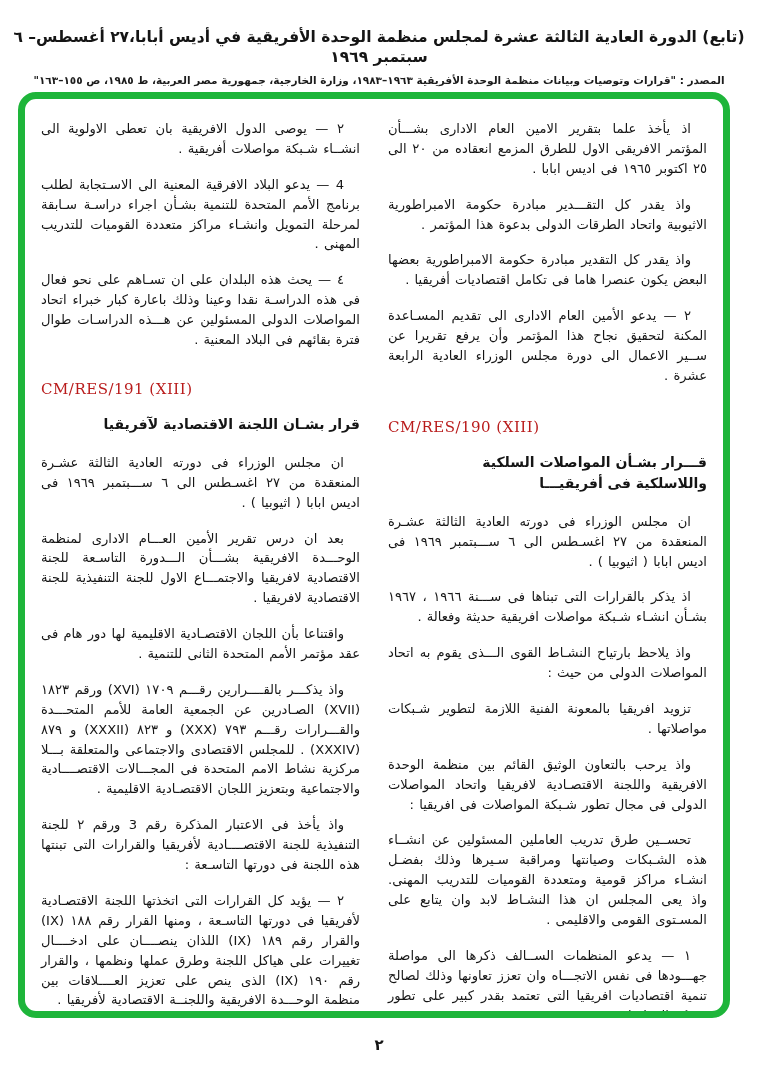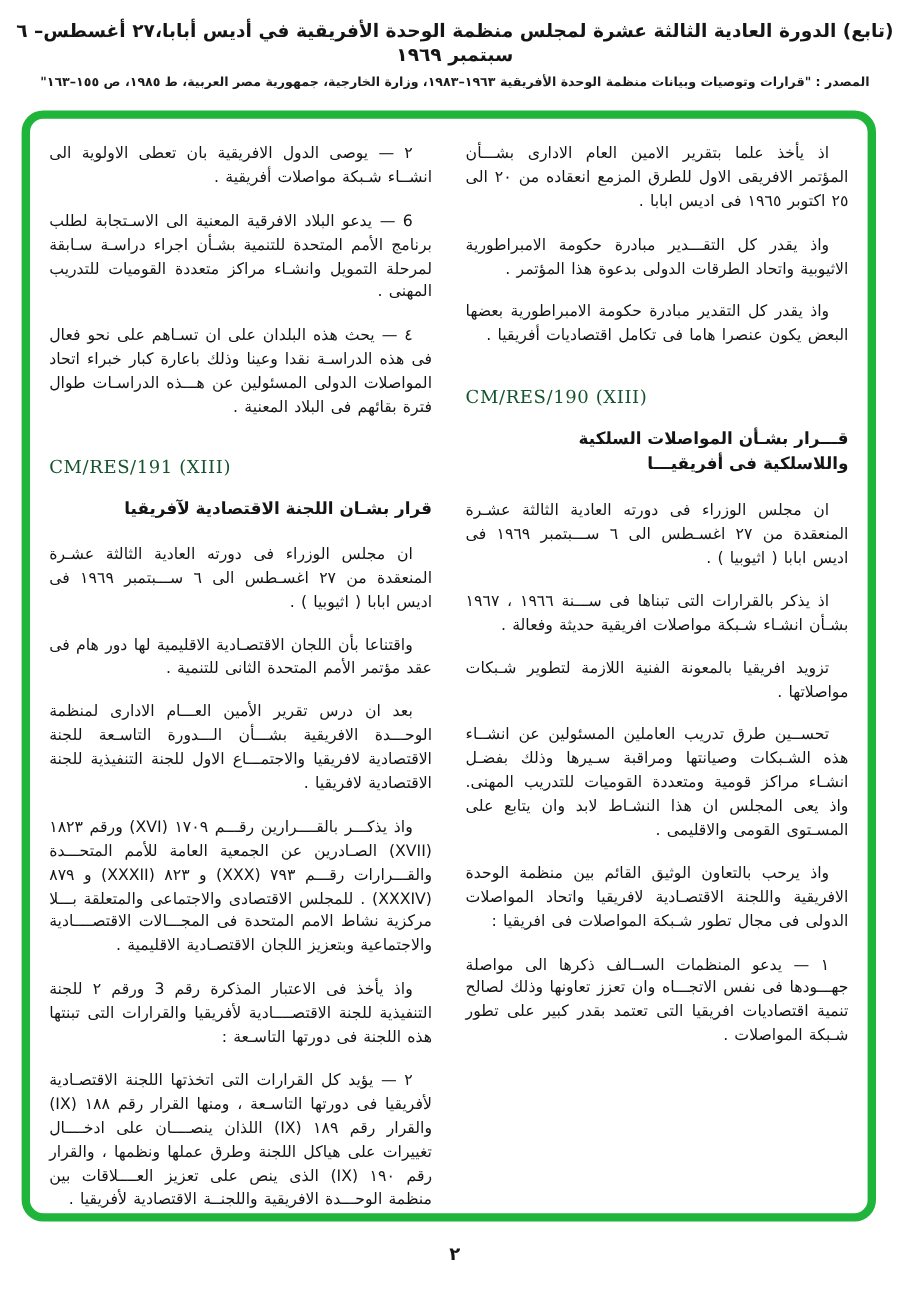--- a/index.html
+++ b/index.html
@@ -5,21 +5,21 @@
   :root{ --green:#1eb53a; --ink:#151515; }
   html,body{ margin:0; padding:0; }
   body{
     width:758px; height:1078px; position:relative; overflow:hidden;
     background:#ffffff; color:var(--ink);
     font-family:"DejaVu Sans", sans-serif;
   }
   
   .hdr{ direction:rtl; }
   .hdr-title{
-    margin-top:16px; text-align:center; font-weight:bold;
+    margin-top:27px; text-align:center; font-weight:bold;
     font-size:15.5px; letter-spacing:0; line-height:1.3;
   }
   .hdr-source{
     margin-top:7px; text-align:center; font-weight:bold;
     font-size:10.5px; color:#1c1c1c;
   }
   
   .frame{
     position:absolute; left:18px; top:92px; width:712px; height:926px;
     box-sizing:border-box; border:7px solid var(--green);
@@ -29,21 +29,21 @@
   .cols{ direction:rtl; display:flex; gap:28px; height:100%; }
   .col{ flex:1 1 0; min-width:0; }
   
   .para{
     margin:0 0 16px; font-size:13.1px; line-height:1.52;
     text-align:justify; text-indent:16px; word-spacing:1px;
   }
   .resid{
     direction:ltr; text-align:left;
     font-family:"DejaVu Serif","Liberation Serif",serif;
-    font-size:15px; letter-spacing:.5px; color:#14532d;
+    font-size:15px; letter-spacing:.5px; color:#b91c1c;
     margin:30px 0 16px 0;
   }
   .restitle{
     margin:0 0 18px; font-size:14px; font-weight:bold;
     text-align:right; line-height:1.5;
   }
   .col-right .resid{ margin-top:32px; }
   
   .pagenum{
     position:absolute; left:0; right:0; bottom:24px;
@@ -58,44 +58,46 @@
   <div class="hdr-source">المصدر : "قرارات وتوصيات وبيانات منظمة الوحدة الأفريقية ١٩٦٣–١٩٨٣، وزارة الخارجية، جمهورية مصر العربية، ط ١٩٨٥، ص ١٥٥–١٦٣"</div>
 </div>
 
 <div class="frame">
   <div class="cols">
 
     <section class="col col-right">
       <p class="para">اذ يأخذ علما بتقرير الامين العام الادارى بشـــأن المؤتمر الافريقى الاول للطرق المزمع انعقاده من ٢٠ الى ٢٥ اكتوبر ١٩٦٥ فى اديس ابابا .</p>
       <p class="para">واذ يقدر كل التقـــدير مبادرة حكومة الامبراطورية الاثيوبية واتحاد الطرقات الدولى بدعوة هذا المؤتمر .</p>
       <p class="para">واذ يقدر كل التقدير مبادرة حكومة الامبراطورية بعضها البعض يكون عنصرا هاما فى تكامل اقتصاديات أفريقيا .</p>
+      <p class="para">٢ — يدعو الأمين العام الادارى الى تقديم المسـاعدة المكنة لتحقيق نجاح هذا المؤتمر وأن يرفع تقريرا عن ســير الاعمال الى دورة مجلس الوزراء العادية الرابعة عشرة .</p>
       <div class="resid">CM/RES/190  (XIII)</div>
       <h2 class="restitle">
         <div>قـــرار بشـأن المواصلات السلكية</div>
         <div>واللاسلكية فى أفريقيـــا</div>
       </h2>
       <p class="para">ان مجلس الوزراء فى دورته العادية الثالثة عشـرة المنعقدة من ٢٧ اغسـطس الى ٦ ســـبتمبر ١٩٦٩ فى اديس ابابا ( اثيوبيا ) .</p>
       <p class="para">اذ يذكر بالقرارات التى تبناها فى ســـنة ١٩٦٦ ، ١٩٦٧ بشـأن انشـاء شـبكة مواصلات افريقية حديثة وفعالة .</p>
+      <p class="para">واذ يلاحظ بارتياح النشـاط القوى الـــذى يقوم به اتحاد المواصلات الدولى من حيث :</p>
       <p class="para">تزويد افريقيا بالمعونة الفنية اللازمة لتطوير شـبكات مواصلاتها .</p>
+      <p class="para">واذ يرحب بالتعاون الوثيق القائم بين منظمة الوحدة الافريقية واللجنة الاقتصـادية لافريقيا واتحاد المواصلات الدولى فى مجال تطور شـبكة المواصلات فى افريقيا :</p>
       <p class="para">تحســين طرق تدريب العاملين المسئولين عن انشــاء هذه الشـبكات وصيانتها ومراقبة سـيرها وذلك بفضـل انشـاء مراكز قومية ومتعددة القوميات للتدريب المهنى. واذ يعى المجلس ان هذا النشـاط لابد وان يتابع على المسـتوى القومى والاقليمى .</p>
-      <p class="para">واذ يرحب بالتعاون الوثيق القائم بين منظمة الوحدة الافريقية واللجنة الاقتصـادية لافريقيا واتحاد المواصلات الدولى فى مجال تطور شـبكة المواصلات فى افريقيا :</p>
       <p class="para">١ — يدعو المنظمات الســالف ذكرها الى مواصلة جهـــودها فى نفس الاتجـــاه وان تعزز تعاونها وذلك لصالح تنمية اقتصاديات افريقيا التى تعتمد بقدر كبير على تطور شـبكة المواصلات .</p>
     </section>
 
     <section class="col col-left">
       <p class="para">٢ — يوصى الدول الافريقية بان تعطى الاولوية الى انشــاء شـبكة مواصلات أفريقية .</p>
-      <p class="para">6 — يدعو البلاد الافرقية المعنية الى الاسـتجابة لطلب برنامج الأمم المتحدة للتنمية بشـأن اجراء دراسـة سـابقة لمرحلة التمويل وانشـاء مراكز متعددة القوميات للتدريب المهنى .</p>
+      <p class="para">4 — يدعو البلاد الافرقية المعنية الى الاسـتجابة لطلب برنامج الأمم المتحدة للتنمية بشـأن اجراء دراسـة سـابقة لمرحلة التمويل وانشـاء مراكز متعددة القوميات للتدريب المهنى .</p>
       <p class="para">٤ — يحث هذه البلدان على ان تسـاهم على نحو فعال فى هذه الدراسـة نقدا وعينا وذلك باعارة كبار خبراء اتحاد المواصلات الدولى المسئولين عن هـــذه الدراسـات طوال فترة بقائهم فى البلاد المعنية .</p>
       <div class="resid">CM/RES/191  (XIII)</div>
       <h2 class="restitle">
         <div>قرار بشـان اللجنة الاقتصادية لآفريقيا</div>
       </h2>
       <p class="para">ان مجلس الوزراء فى دورته العادية الثالثة عشـرة المنعقدة من ٢٧ اغسـطس الى ٦ ســـبتمبر ١٩٦٩ فى اديس ابابا ( اثيوبيا ) .</p>
+      <p class="para">بعد ان درس تقرير الأمين العـــام الادارى لمنظمة الوحـــدة الافريقية بشـــأن الـــدورة التاسـعة للجنة الاقتصادية لافريقيا والاجتمـــاع الاول للجنة التنفيذية للجنة الاقتصادية لافريقيا .</p>
       <p class="para">واقتناعا بأن اللجان الاقتصـادية الاقليمية لها دور هام فى عقد مؤتمر الأمم المتحدة الثانى للتنمية .</p>
-      <p class="para">بعد ان درس تقرير الأمين العـــام الادارى لمنظمة الوحـــدة الافريقية بشـــأن الـــدورة التاسـعة للجنة الاقتصادية لافريقيا والاجتمـــاع الاول للجنة التنفيذية للجنة الاقتصادية لافريقيا .</p>
       <p class="para">واذ يذكـــر بالقــــرارين رقـــم ١٧٠٩ (XVI) ورقم ١٨٢٣ (XVII) الصـادرين عن الجمعية العامة للأمم المتحـــدة والقـــرارات رقـــم ٧٩٣ (XXX) و ٨٢٣ (XXXII) و ٨٧٩ (XXXIV) . للمجلس الاقتصادى والاجتماعى والمتعلقة بـــلا مركزية نشاط الامم المتحدة فى المجـــالات الاقتصــــادية والاجتماعية وبتعزيز اللجان الاقتصـادية الاقليمية .</p>
       <p class="para">واذ يأخذ فى الاعتبار المذكرة رقم 3 ورقم ٢ للجنة التنفيذية للجنة الاقتصــــادية لأفريقيا والقرارات التى تبنتها هذه اللجنة فى دورتها التاسـعة :</p>
       <p class="para">٢ — يؤيد كل القرارات التى اتخذتها اللجنة الاقتصـادية لأفريقيا فى دورتها التاسـعة ، ومنها القرار رقم ١٨٨ (IX) والقرار رقم ١٨٩ (IX) اللذان ينصــــان على ادخــــال تغييرات على هياكل اللجنة وطرق عملها ونظمها ، والقرار رقم ١٩٠ (IX) الذى ينص على تعزيز العــــلاقات بين منظمة الوحـــدة الافريقية واللجنــة الاقتصادية لأفريقيا .</p>
     </section>
 
   </div>
 </div>
 
 <div class="pagenum">٢</div>
 

